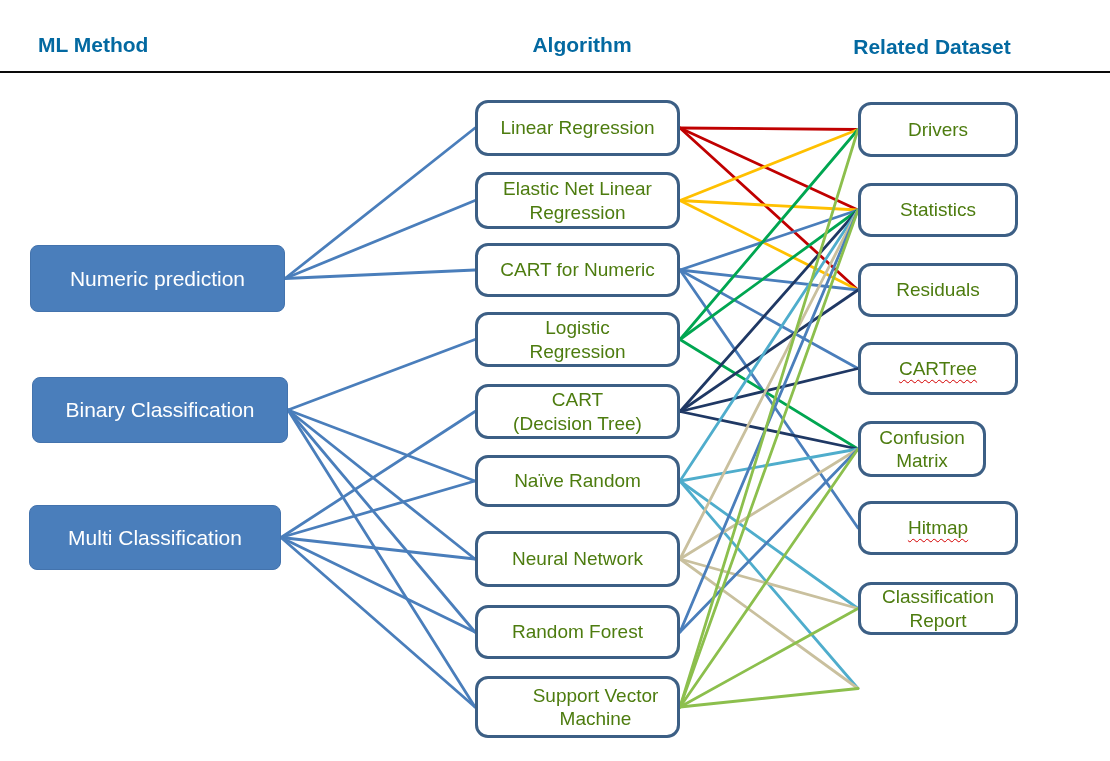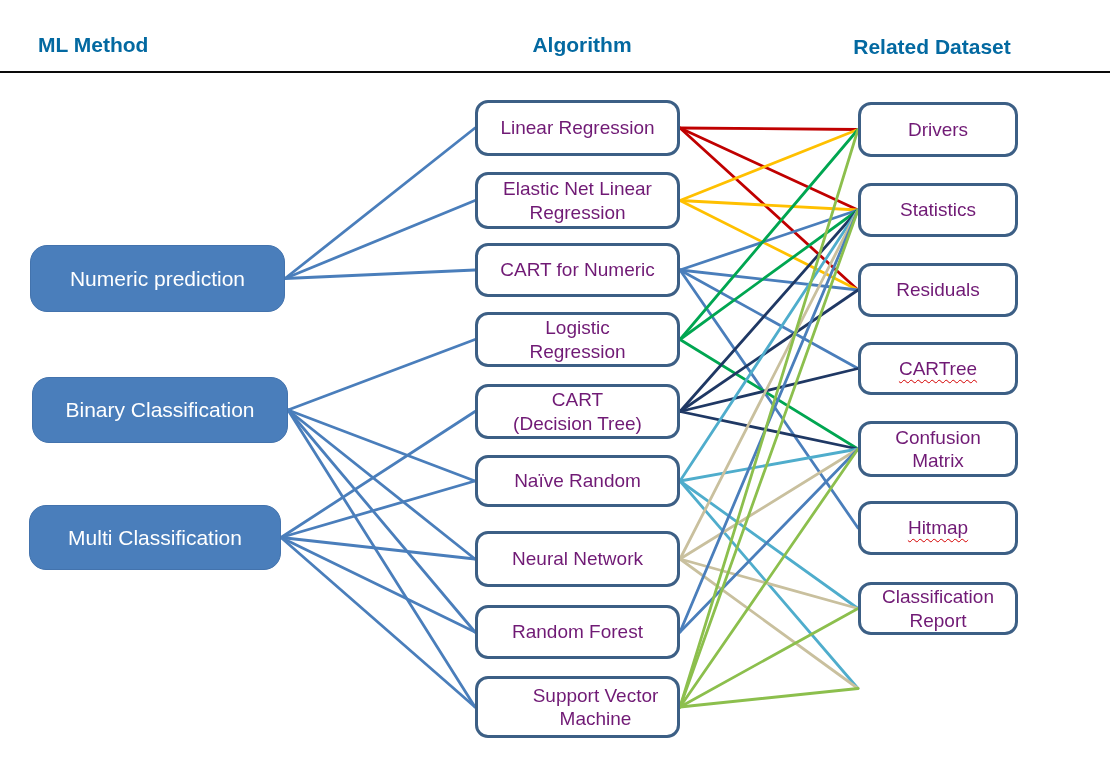--- a/index.html
+++ b/index.html
@@ -26,28 +26,28 @@
     display:flex;align-items:center;justify-content:center;
     text-align:center;
     box-sizing:border-box;
     white-space:pre-line;
     line-height:1.22;
     background:#ffffff;
   }
   .method-node{
     background:#4a7ebb;
     border:1px solid #4373ad;
-    border-radius:17px;
+    border-radius:8px;
     color:#ffffff;
     font-size:21px;
   }
   .algo-node,.data-node{
     border:3px solid #3c5f85;
     border-radius:13px;
-    color:#701a75;
+    color:#4d7c0f;
     font-size:19px;
   }
   .misspell{
     text-decoration:underline wavy #d40000;
     text-decoration-thickness:1px;
     text-underline-offset:4px;
     text-decoration-skip-ink:none;
   }
   
   #node-numeric{left:30px;top:245px;width:255px;height:67px;}
@@ -61,21 +61,21 @@
   #node-cartdt {left:475px;top:384px;width:205px;height:55px;justify-content:center;}
   #node-nb     {left:475px;top:455px;width:205px;height:52px;}
   #node-nn     {left:475px;top:531px;width:205px;height:56px;}
   #node-rf     {left:475px;top:605px;width:205px;height:54px;}
   #node-svm    {left:475px;top:676px;width:205px;height:62px;padding-left:36px;}
   
   #node-drivers    {left:858px;top:102px;width:160px;height:55px;}
   #node-statistics {left:858px;top:183px;width:160px;height:54px;}
   #node-residuals  {left:858px;top:263px;width:160px;height:54px;}
   #node-cartree    {left:858px;top:342px;width:160px;height:53px;}
-  #node-confusion  {left:858px;top:421px;width:160px;height:56px;}
+  #node-confusion  {left:858px;top:421px;width:128px;height:56px;}
   #node-hitmap     {left:858px;top:501px;width:160px;height:54px;}
   #node-classreport{left:858px;top:582px;width:160px;height:53px;}
   #node-summary    {left:858px;top:661px;width:160px;height:55px;}
 </style>
 </head>
 <body>
 
 <div id="canvas">
 
   <div class="col-header" style="left:38px;top:33px;">ML Method</div>

